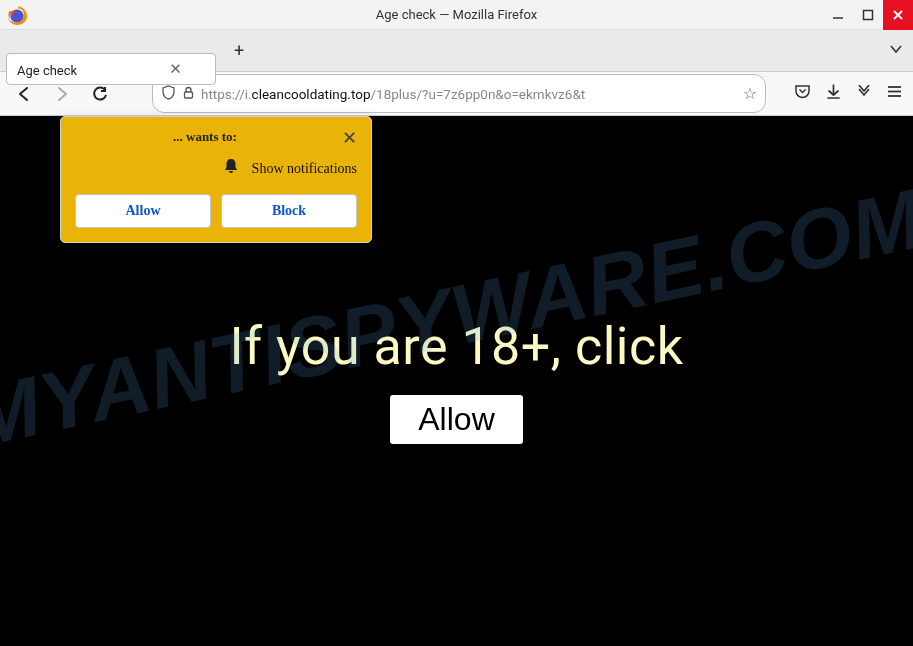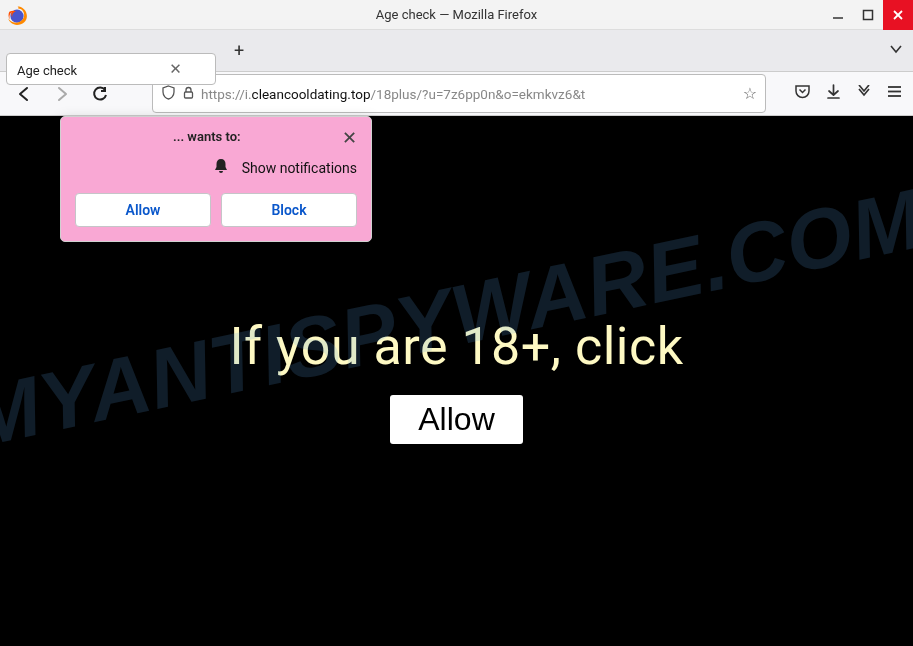--- a/index.html
+++ b/index.html
@@ -101,21 +101,21 @@
       width: 28px; height: 28px;
       display: flex; align-items: center; justify-content: center;
       color: #333;
       font-size: 18px;
     }
     .nav-btn.dim { color: #aaa; }
     .urlbar {
       flex: 1;
       background: #fff;
       border: 1px solid #bbb;
-      border-radius: 4px;
+      border-radius: 12px;
       height: 39px;
       display: flex;
       align-items: center;
       padding: 8px 8px;
       gap: 6px;
       font-size: 13.5px;
       color: #666;
       overflow: hidden;
       white-space: nowrap;
     }
@@ -157,26 +157,27 @@
       border-radius: 3px;
       display: inline-block;
     }
 
     
     .notif-popup {
       position: absolute;
       top: 116px;
       left: 60px;
       width: 312px;
-      background: #f9a8d4;
+      background: #eab308;
       border: 1px solid #d0d0d0;
       border-radius: 5px;
       box-shadow: 0 3px 14px rgba(0,0,0,.18);
       padding: 12px 14px 14px 14px;
       z-index: 100;
+      font-family: Liberation Serif, serif;
     }
     .notif-popup .row1 {
       display: flex;
       justify-content: space-between;
       align-items: flex-start;
     }
     .notif-popup .wants {
       font-size: 13px;
       color: #222;
       margin-left: 98px;

